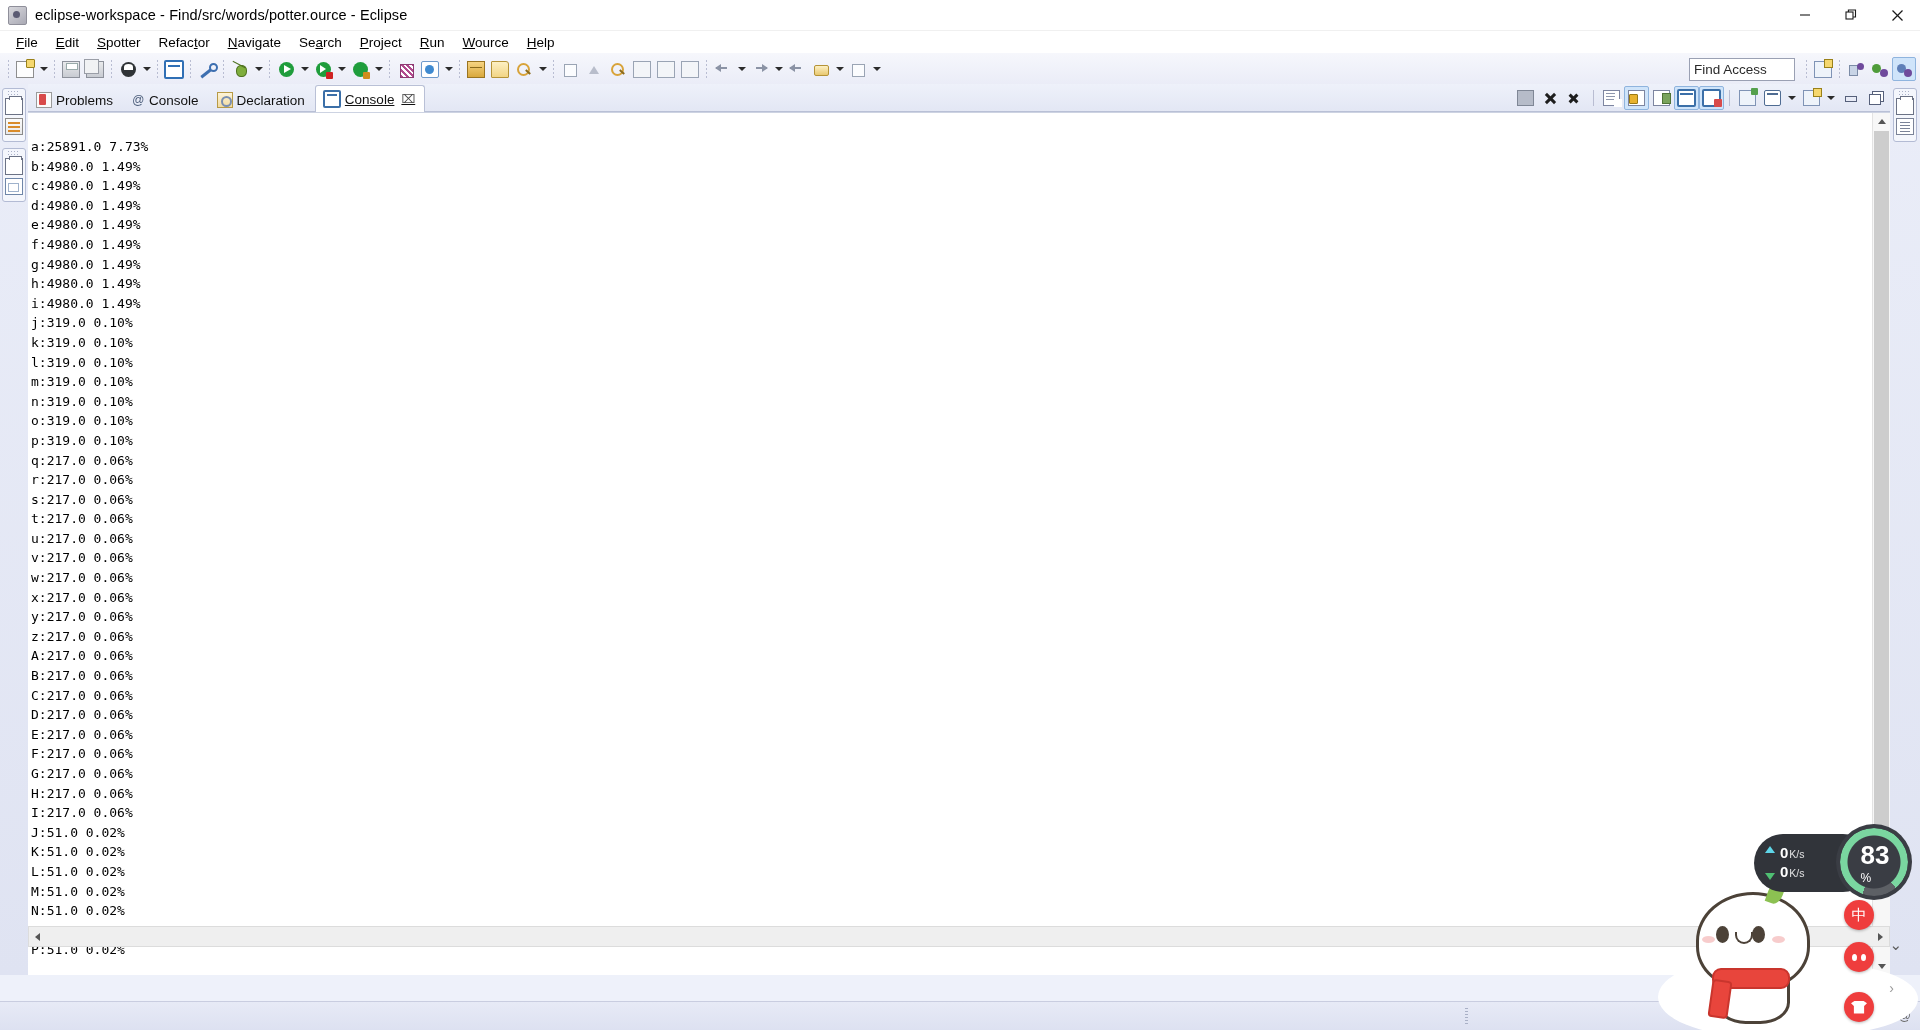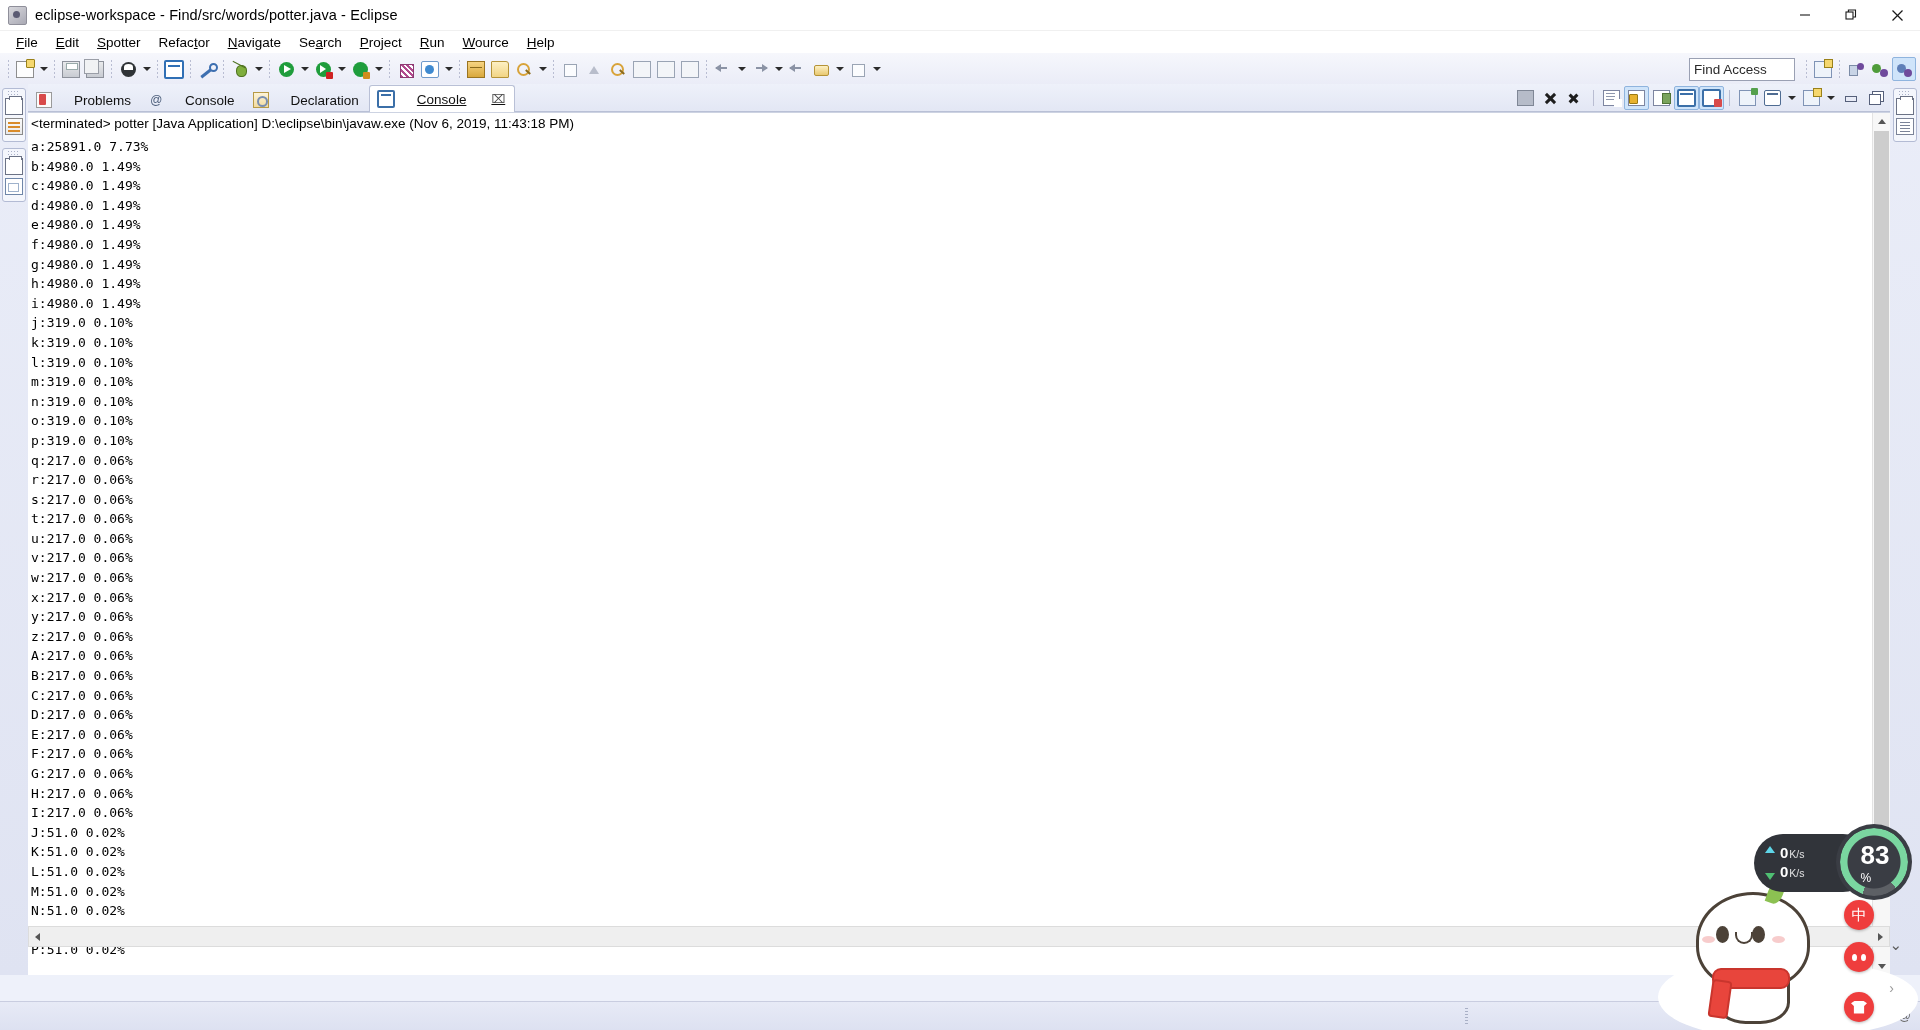--- a/index.html
+++ b/index.html
@@ -167,21 +167,21 @@
     display:flex;flex-direction:column;
   }
 
   
   .tabrow{
     height:27px;display:flex;align-items:flex-end;position:relative;
     background:linear-gradient(180deg,#eef1fa,#e3e7f4);
     border-bottom:1px solid #b9c0d6;
   }
   .tab{
-    height:24px;display:flex;align-items:center;gap:22px;padding:0 9px 0 7px;
+    height:24px;display:flex;align-items:center;gap:4px;padding:0 9px 0 7px;
     font-size:13.5px;color:#111;border:1px solid transparent;border-bottom:none;
     position:relative;top:1px;
   }
   .tab.active{
     background:#fff;border-color:#b9c0d6;border-radius:3px 3px 0 0;height:26px;
     box-shadow:inset 0 2px 0 #fff;
     text-decoration:underline;
   }
   .tabicon{width:14px;height:14px;position:relative;display:block;flex:none;}
   .ti-problems{background:#fbfbfb;border:1px solid #9a9a9a;}
@@ -360,21 +360,21 @@
 
   .traysep{width:3px;height:14px;background:repeating-linear-gradient(180deg,#b7bdd0 0 1px,transparent 1px 3px);}
 </style>
 </head>
 <body>
 
 <div class="app">
 
   <div class="titlebar">
     <div class="title-icon"></div>
-    <div class="title-text">eclipse-workspace - Find/src/words/potter.java - Eclipse</div>
+    <div class="title-text">eclipse-workspace - Find/src/words/potter.ource - Eclipse</div>
     <div class="wincontrols">
       <div class="wc">
         <svg width="12" height="12" viewBox="0 0 12 12">
             <line x1="1" y1="6" x2="11" y2="6" stroke="#1a1a1a" stroke-width="1.1"></line>
           </svg>
       </div>
       <div class="wc">
         <svg width="12" height="12" viewBox="0 0 12 12">
           <rect x="1" y="3" width="7" height="7" fill="none" stroke="#1a1a1a" stroke-width="1.1"></rect>
           <polyline points="3.4,3 3.4,1 10.5,1 10.5,8 8.2,8" fill="none" stroke="#1a1a1a" stroke-width="1.1"></polyline>
@@ -612,21 +612,20 @@
           <div class="vtb">
               <i class="vg min"></i>
             </div>
           <div class="vtb">
               <i class="vg max"></i>
             </div>
         </div>
       </div>
 
       <div class="console">
-        <div class="console-header">&lt;terminated&gt; potter [Java Application] D:\eclipse\bin\javaw.exe (Nov 6, 2019, 11:43:18 PM)</div>
         <div class="console-out">a:25891.0 7.73%
 b:4980.0 1.49%
 c:4980.0 1.49%
 d:4980.0 1.49%
 e:4980.0 1.49%
 f:4980.0 1.49%
 g:4980.0 1.49%
 h:4980.0 1.49%
 i:4980.0 1.49%
 j:319.0 0.10%

